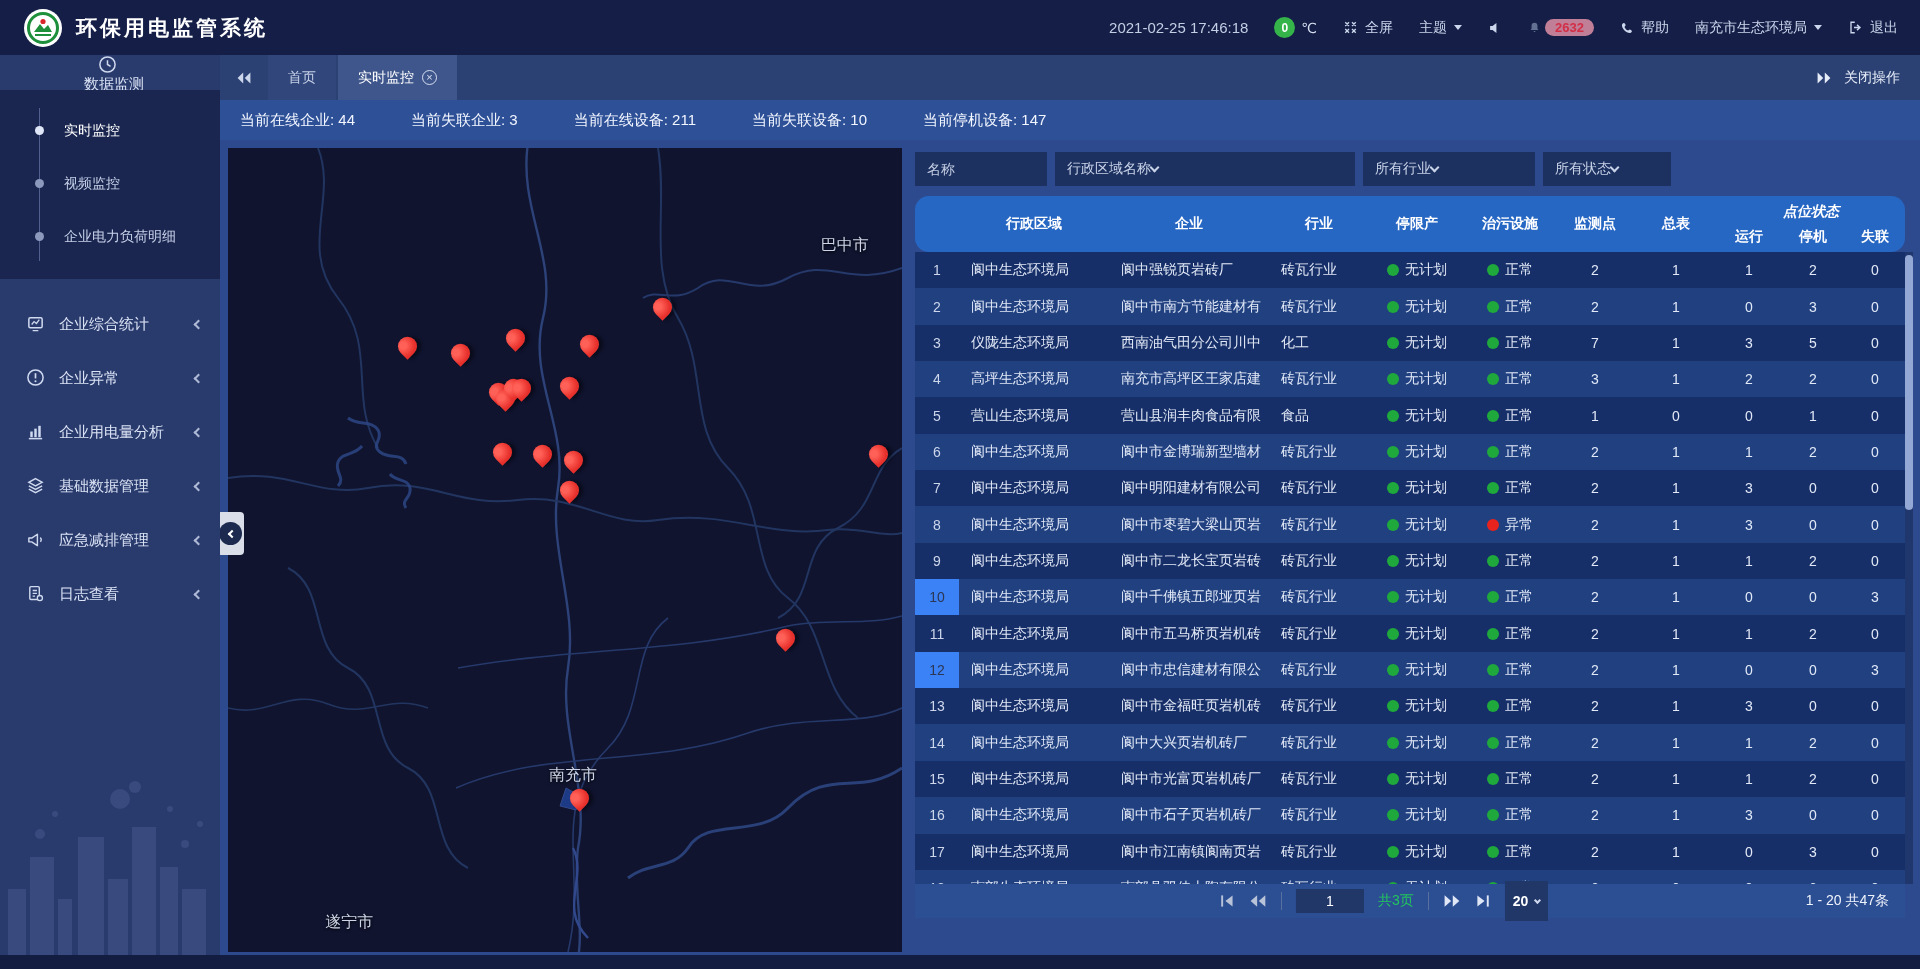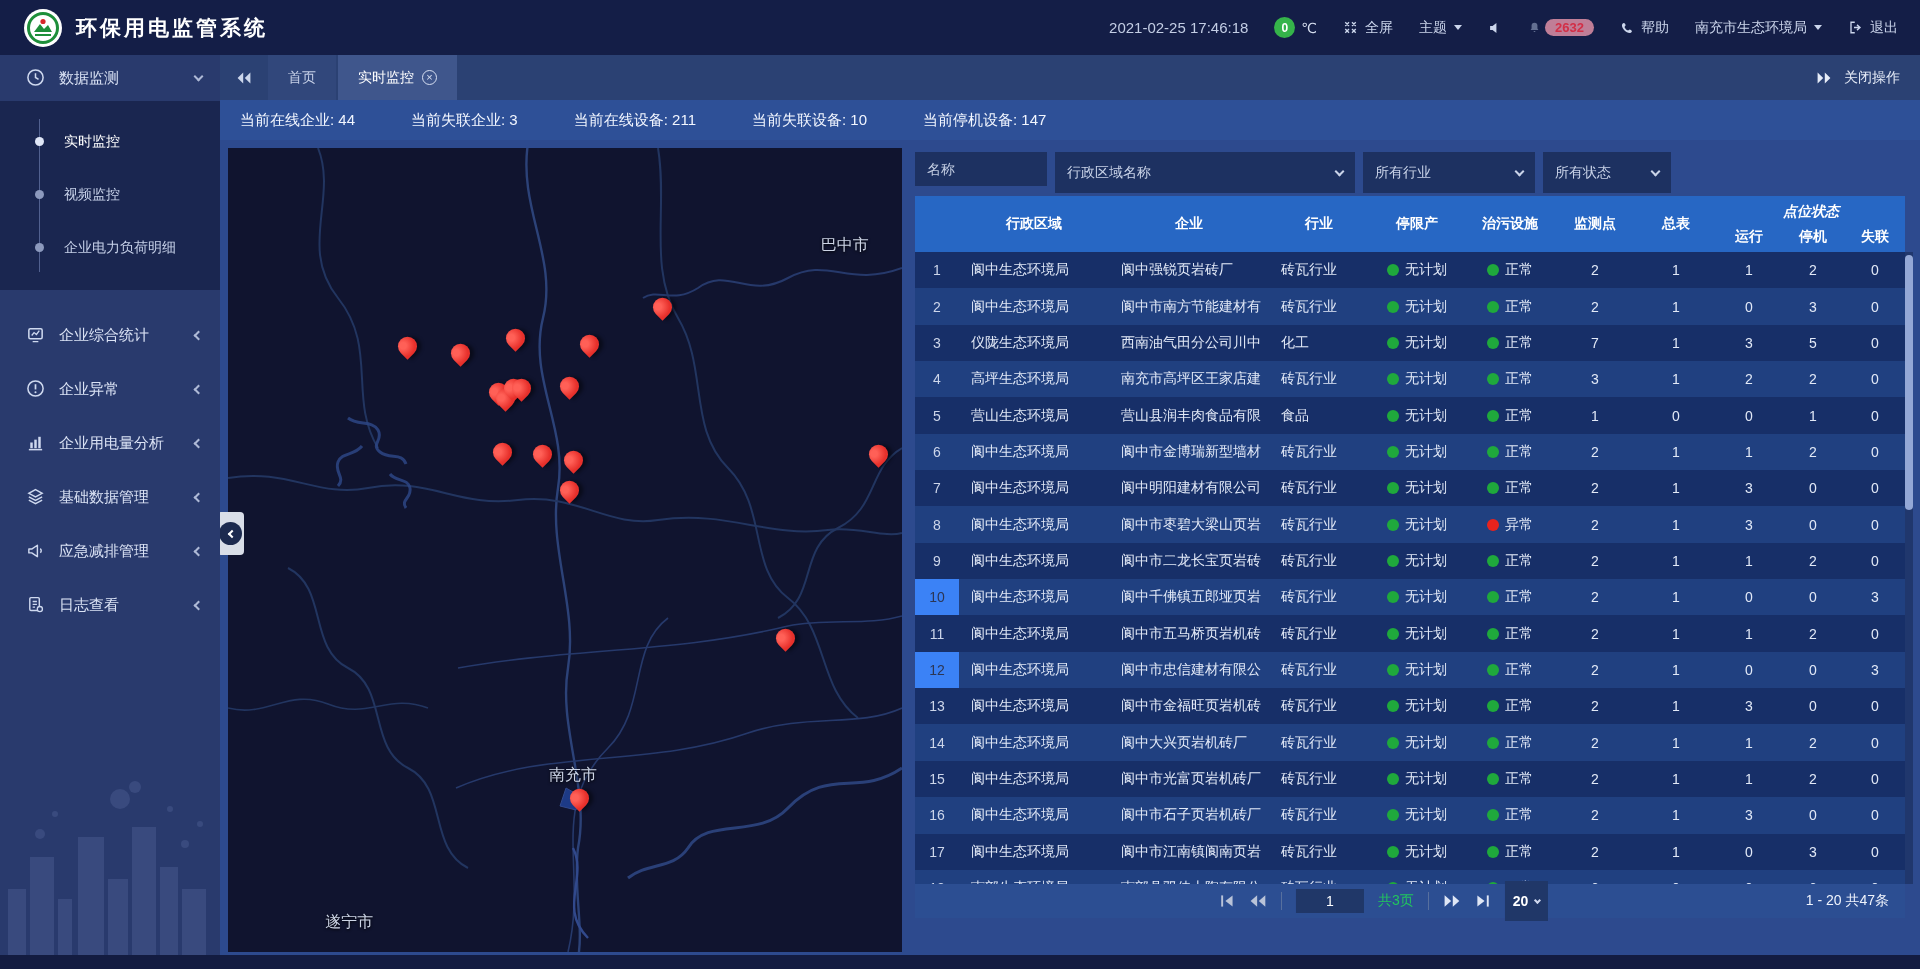--- a/index.html
+++ b/index.html
@@ -22,21 +22,21 @@
   .tbtn { display:flex; align-items:center; gap:7px; cursor:pointer; color:#ccd6ec; }
   .tbtn b { font-weight:normal; }
   .caret { width:0; height:0; border-left:4px solid transparent; border-right:4px solid transparent; border-top:5px solid #ccd6ec; display:inline-block; }
   .alarm { display:flex; align-items:center; gap:4px; }
   .pill { font-style:normal; background:rgba(222,143,166,.85); color:#d22e46; font-weight:bold; font-size:13px;
     padding:1px 10px; border-radius:10px; }
 
   
   .sidebar { position:absolute; left:0; top:55px; width:220px; height:914px; background:#293a6d; z-index:20; overflow:hidden; }
   .side-item { height:54px; display:flex; align-items:center; padding:0 18px 0 26px; color:#dbe3f5; font-size:15px; cursor:pointer; position:relative; }
-  .side-item.first { height:46px; }
+  .side-item.first { height:35px;flex-direction:column; }
   .side-item .ico { width:20px; height:20px; margin-right:13px; color:#cfd9ef; flex:none; }
   .side-item .lbl { flex:1; }
   .chev { display:inline-block; width:7px; height:7px; border-right:2px solid #aeb9d6; border-bottom:2px solid #aeb9d6; }
   .chev.down { transform:rotate(45deg); margin-top:-3px; }
   .chev.left { transform:rotate(135deg); }
   .submenu { background:#1a2650; padding:14px 0 16px 0; position:relative; margin-bottom:18px; }
   .submenu:before { content:""; position:absolute; left:39px; top:18px; bottom:18px; width:1px; background:#51608f; }
   .sub-item { height:53px; display:flex; align-items:center; padding-left:64px; color:#c6d0e8; font-size:14px; cursor:pointer; position:relative; }
   .sub-item .dot { position:absolute; left:35px; width:9px; height:9px; border-radius:50%; background:#8violet; background:#8c99bd; }
   .sub-item.active { color:#ffffff; }
@@ -70,31 +70,31 @@
     display:flex; align-items:center; justify-content:center; cursor:pointer; z-index:5; }
   .cbtn { width:23px; height:23px; border-radius:50%; background:#1c2a4f; display:flex; align-items:center; justify-content:center; }
   .cbtn .chev { width:6px; height:6px; border-color:#fff; margin-left:3px; }
 
   
   .panel { position:absolute; left:695px; top:12px; width:990px; height:790px; }
   .filters { position:absolute; left:0; top:0; height:34px; display:flex; gap:8px; }
   .f-input { width:132px; height:34px; background:#1d3161; border:none; outline:none; color:#dfe6f5;
     font-size:14px; padding:0 12px; font-family:inherit; }
   .f-input::placeholder { color:#c3cde2; opacity:1; }
-  .f-select { height:41px; background:#1d3161; color:#c9d3e8; font-size:14px; display:flex; align-items:center;
-    justify-content:space-between; padding:0 12px; cursor:pointer; }
+  .f-select { height:34px; background:#1d3161; color:#c9d3e8; font-size:14px; display:flex; align-items:center;
+    padding:0 12px; cursor:pointer; }
   .f-select .chev { border-color:#c9d3e8; margin-top:-3px; }
   .w300{width:300px;} .w172{width:172px;} .w128{width:128px;}
 
   .grid11 { display:grid; grid-template-columns:44px 150px 160px 100px 96px 90px 80px 82px 64px 64px 60px; }
   .thead { position:absolute; left:0; top:44px; width:990px; height:56px; background:#2767c4; color:#fff; font-size:14px; font-weight:bold; }
   .thead .h1 { display:flex; align-items:center; justify-content:center; grid-row:1/3; }
   .thead .hg { grid-column:9/12; grid-row:1; display:flex; align-items:flex-end; justify-content:center; font-style:italic; padding-bottom:1px; }
   .thead .h2 { grid-row:2; display:flex; align-items:center; justify-content:center; }
-  .thead.grid11 { grid-template-rows:26px 30px; }
+  .thead.grid11 { grid-template-rows:26px 30px;border-radius:14px; }
 
   .tbody { position:absolute; left:0; top:100px; width:990px; height:632px; overflow:hidden; }
   .tr { height:36.35px; color:#e2e9f7; font-size:14px; }
   .tr.odd { background:#172f68; }
   .tr.even { background:#204080; }
   .td { display:flex; align-items:center; justify-content:center; overflow:hidden; white-space:nowrap; }
   .td.left { justify-content:flex-start; padding-left:12px; }
   .noBox { display:flex; align-items:center; justify-content:center; width:100%; height:36.35px; color:#cdd6ea; }
   .noBox.gray { background:#3b82f6; color:#2c3655; }
   .dot2 { width:12px; height:12px; border-radius:50%; margin-right:6px; flex:none; }

